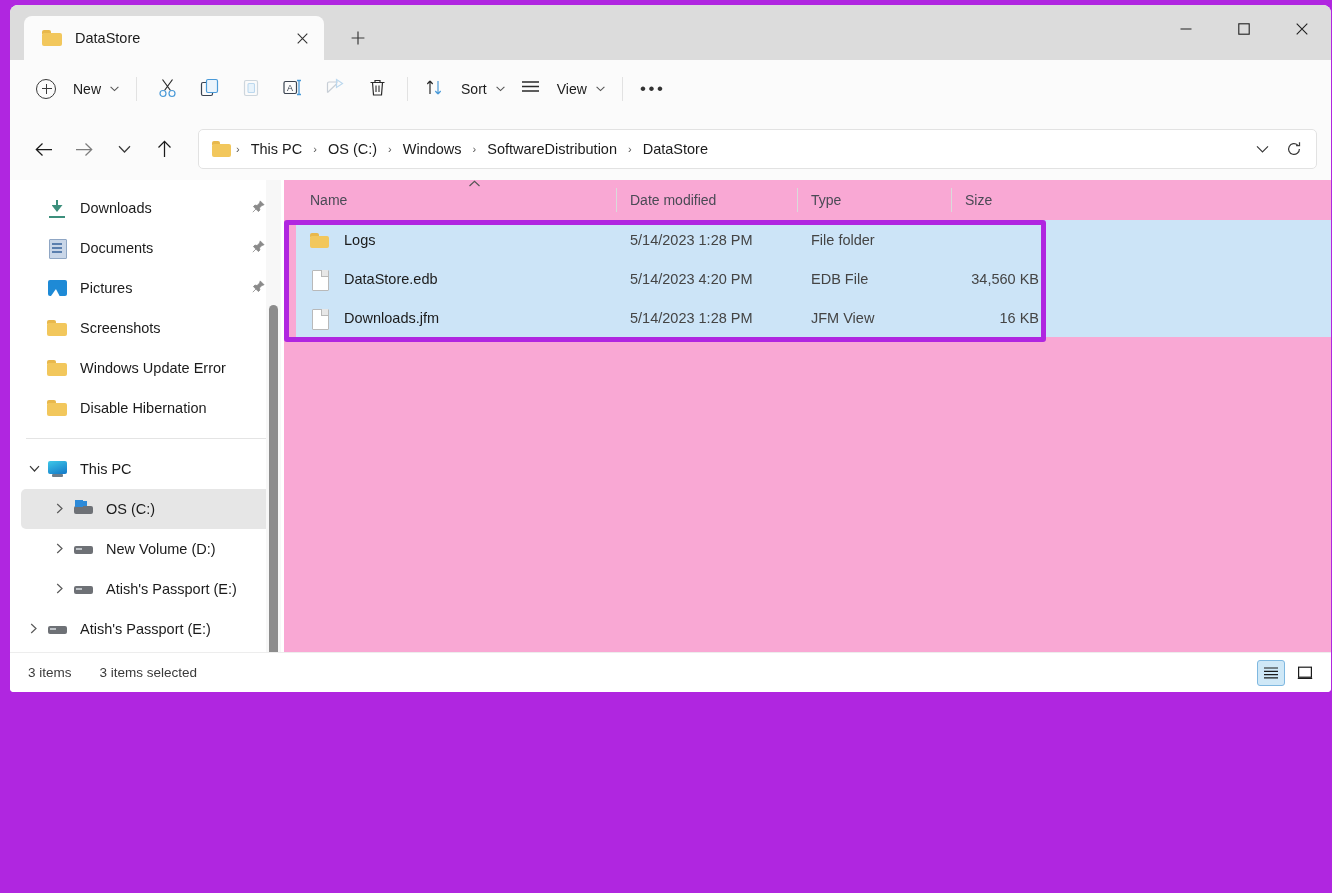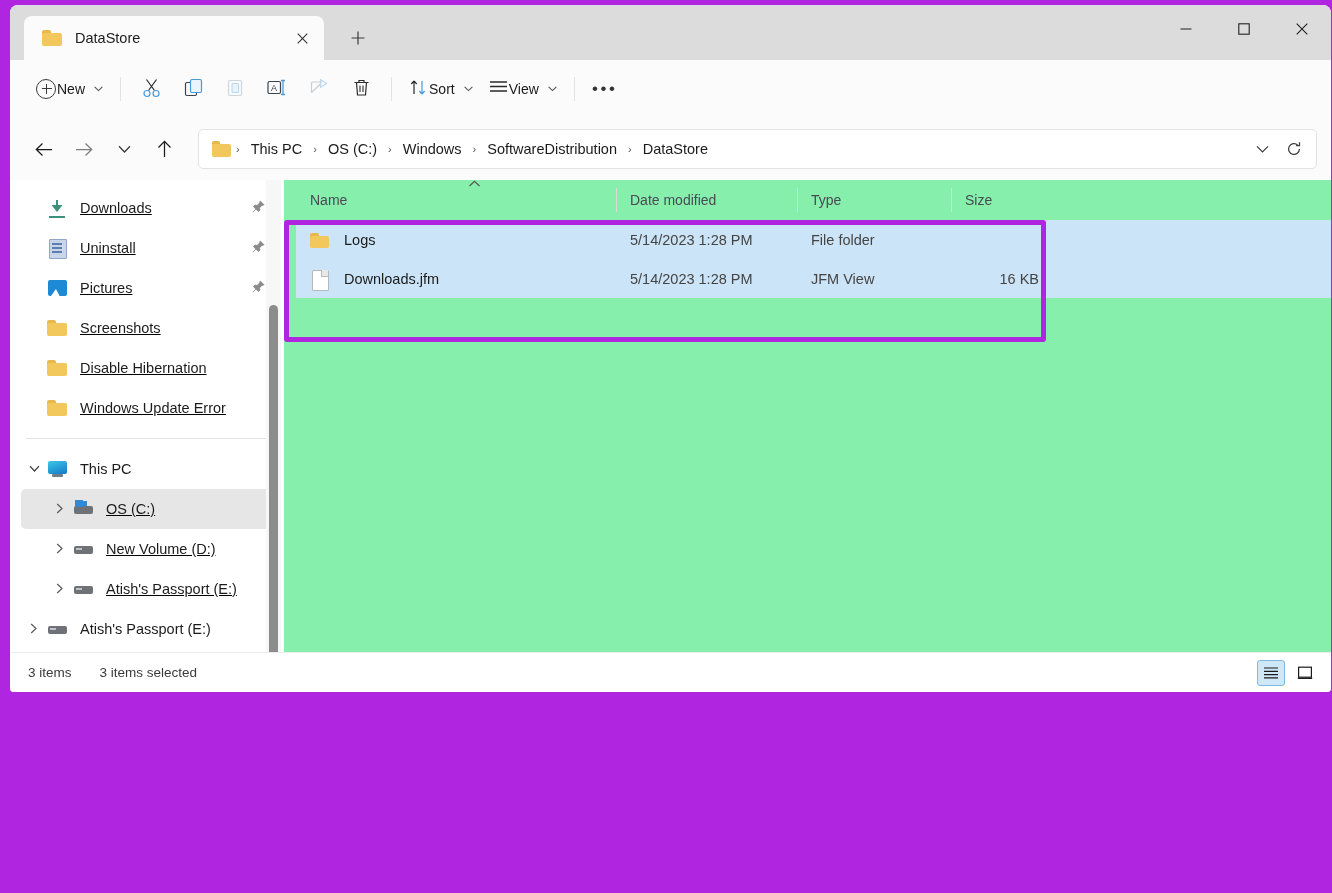--- a/index.html
+++ b/index.html
@@ -110,21 +110,21 @@
     display: flex;
     align-items: center;
     justify-content: center;
     border-radius: 5px;
     padding: 0 8px;
     color: #1b1b1b;
     font-size: 14px;
     white-space: nowrap;
   }
   .tb-icon-btn { width: 42px; padding: 0; }
-  .tb-label { margin-left: 1px; }
+  .tb-label { margin-left: 17px; }
   .tb-chev { margin-left: 9px; font-size: 9px; color: #555; }
   .tb-sep {
     width: 1px; height: 24px;
     background: #e2e2e2;
     margin: 0 9px;
   }
   .tb-plus {
     width: 20px; height: 20px;
     border: 1.3px solid #3a3a3a;
     border-radius: 50%;
@@ -260,21 +260,21 @@
     color: #1b1b1b;
     white-space: nowrap;
   }
   .side-pin { margin-left: auto; color: #8a8a8a; font-size: 13px; }
   .side-sep {
     height: 1px;
     background: #e4e4e4;
     margin: 10px 16px 10px 16px;
   }
   .indent-0 { padding-left: 0; }
-  .indent-1 { padding-left: 26px; text-decoration: underline; }
+  .indent-1 { padding-left: 26px; }
 
   
   .ic-folder::before { content:""; position:absolute; left:0; top:2px; width:9px; height:4px; background:#e8b84b; border-radius:2px 2px 0 0; }
   .ic-folder::after  { content:""; position:absolute; left:0; top:5px; width:20px; height:13px; background:#f2c75c; border-radius:2px; }
   .ic-download::before {
     content:""; position:absolute; left:9px; top:2px; width:2px; height:11px; background:#3c8f7c;
   }
   .ic-download::after {
     content:""; position:absolute; left:4.5px; top:8px; width:11px; height:2px; background:#3c8f7c;
     transform: none;
@@ -318,21 +318,21 @@
     height: 580px;
     background: #8c8c8c;
     border-radius: 5px;
   }
 
   
   #filepane {
     flex: 1;
     position: relative;
     min-width: 0;
-    background: #86efac;
+    background: #f9a8d4;
     padding-top: 0;
   }
 
   #colheader {
     position: relative;
     height: 40px;
     margin-left: 12px;
     display: flex;
     align-items: center;
     font-size: 14px;
@@ -645,21 +645,21 @@
         <span class="side-label">Downloads</span>
         <span class="side-pin">
           <svg width="13" height="13" viewBox="0 0 13 13">
                 <path d="M8.2 0.9 L12.1 4.8 L10 5.4 L7.4 8 L8 10 L6.4 11.6 L1.4 6.6 L3 5 L5 5.6 L7.6 3 Z M4.3 8.7 L0.8 12.2" fill="#8a8a8a" stroke="#8a8a8a" stroke-width="0.8" stroke-linejoin="round"></path>
               </svg>
         </span>
       </div>
 
       <div class="side-item indent-1">
         <span class="side-ico ic-doc"></span>
-        <span class="side-label">Uninstall</span>
+        <span class="side-label">Documents</span>
         <span class="side-pin">
           <svg width="13" height="13" viewBox="0 0 13 13">
                 <path d="M8.2 0.9 L12.1 4.8 L10 5.4 L7.4 8 L8 10 L6.4 11.6 L1.4 6.6 L3 5 L5 5.6 L7.6 3 Z M4.3 8.7 L0.8 12.2" fill="#8a8a8a" stroke="#8a8a8a" stroke-width="0.8" stroke-linejoin="round"></path>
               </svg>
         </span>
       </div>
 
       <div class="side-item indent-1">
         <span class="side-ico ic-pic"></span>
         <span class="side-label">Pictures</span>
@@ -672,26 +672,26 @@
 
 
       <div class="side-item indent-1">
         <span class="side-ico ic-folder"></span>
         <span class="side-label">Screenshots</span>
       </div>
 
 
       <div class="side-item indent-1">
         <span class="side-ico ic-folder"></span>
-        <span class="side-label">Disable Hibernation</span>
+        <span class="side-label">Windows Update Error</span>
       </div>
 
       <div class="side-item indent-1">
         <span class="side-ico ic-folder"></span>
-        <span class="side-label">Windows Update Error</span>
+        <span class="side-label">Disable Hibernation</span>
       </div>
 
       <div class="side-sep"></div>
 
       <div class="side-item indent-0">
         <span class="side-chev open">
           <svg width="11" height="8" viewBox="0 0 11 8">
                 <path d="M1 1.2 L5.5 6 L10 1.2" stroke="#3a3a3a" stroke-width="1.2" fill="none"></path>
               </svg>
         </span>
@@ -783,20 +783,29 @@
         <div class="row selected">
           <div class="cell cell-name">
             <span class="row-ico folder"></span>
             <span>Logs</span>
           </div>
           <div class="cell cell-date">5/14/2023 1:28 PM</div>
           <div class="cell cell-type">File folder</div>
           <div class="cell cell-size"></div>
         </div>
 
+        <div class="row selected">
+          <div class="cell cell-name">
+            <span class="row-ico file"></span>
+            <span>DataStore.edb</span>
+          </div>
+          <div class="cell cell-date">5/14/2023 4:20 PM</div>
+          <div class="cell cell-type">EDB File</div>
+          <div class="cell cell-size">34,560 KB</div>
+        </div>
 
         <div class="row selected">
           <div class="cell cell-name">
             <span class="row-ico file"></span>
             <span>Downloads.jfm</span>
           </div>
           <div class="cell cell-date">5/14/2023 1:28 PM</div>
           <div class="cell cell-type">JFM View</div>
           <div class="cell cell-size">16 KB</div>
         </div>

